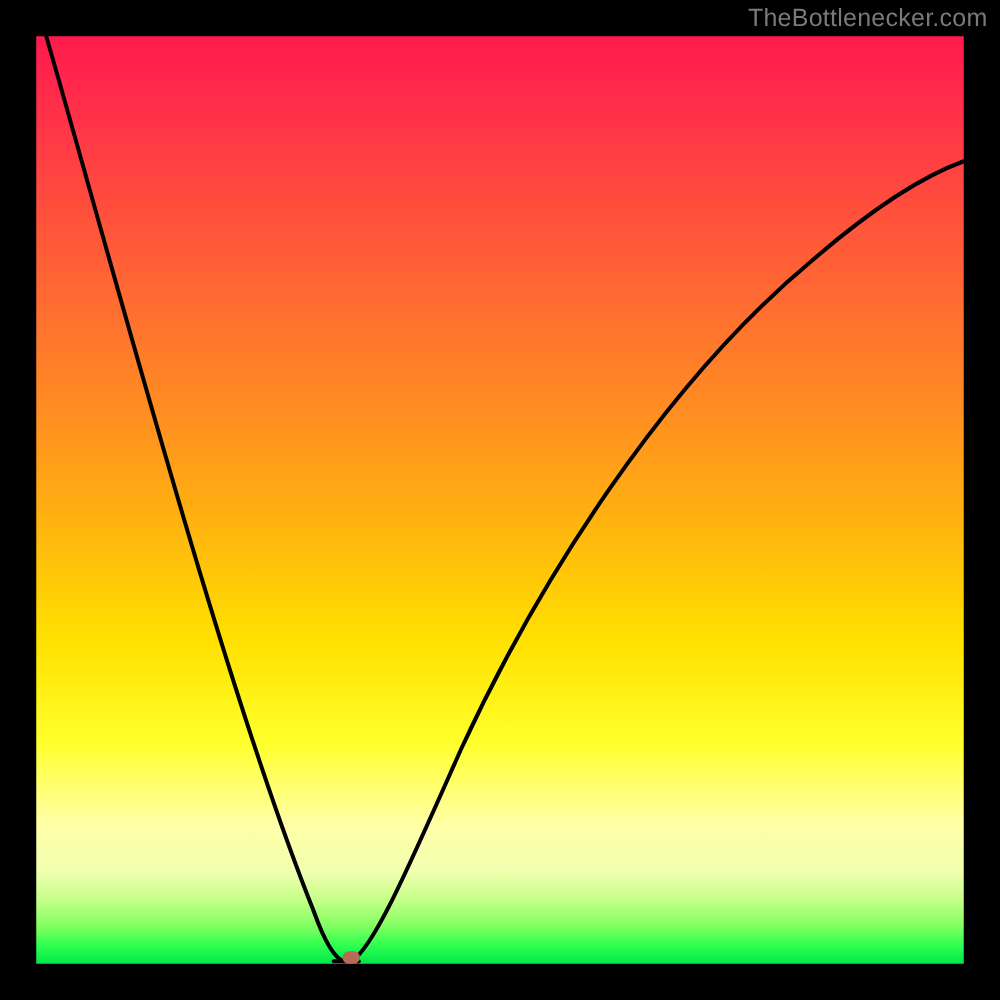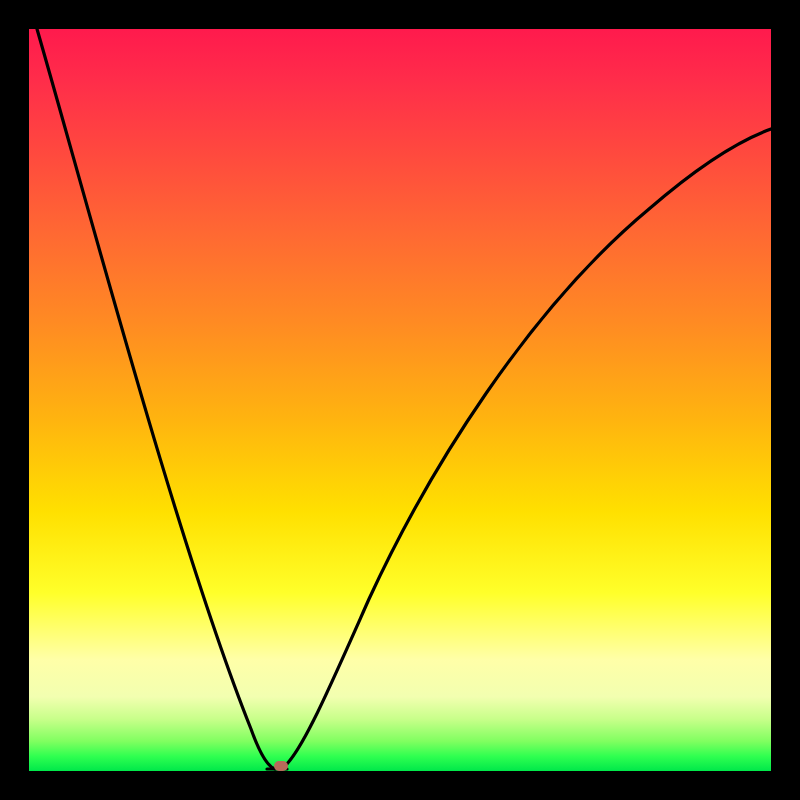--- a/index.html
+++ b/index.html
@@ -84,13 +84,14 @@
     <path d="M 238 740 L 258 740" fill="none" stroke="#000" stroke-width="3.2" stroke-linecap="round"></path>
 
     <path d="M 252 740
              C 270 730, 300 660, 340 570
              C 400 440, 500 280, 620 180
              C 680 128, 720 108, 742 100" fill="none" stroke="#000" stroke-width="3.2" stroke-linecap="round"></path>
   </svg>
 
   <div class="marker" style="left:281px; top:766px;"></div>
 
+  <div class="attribution">TheBottlenecker.com</div>
 </div>
 
 </body></html>

